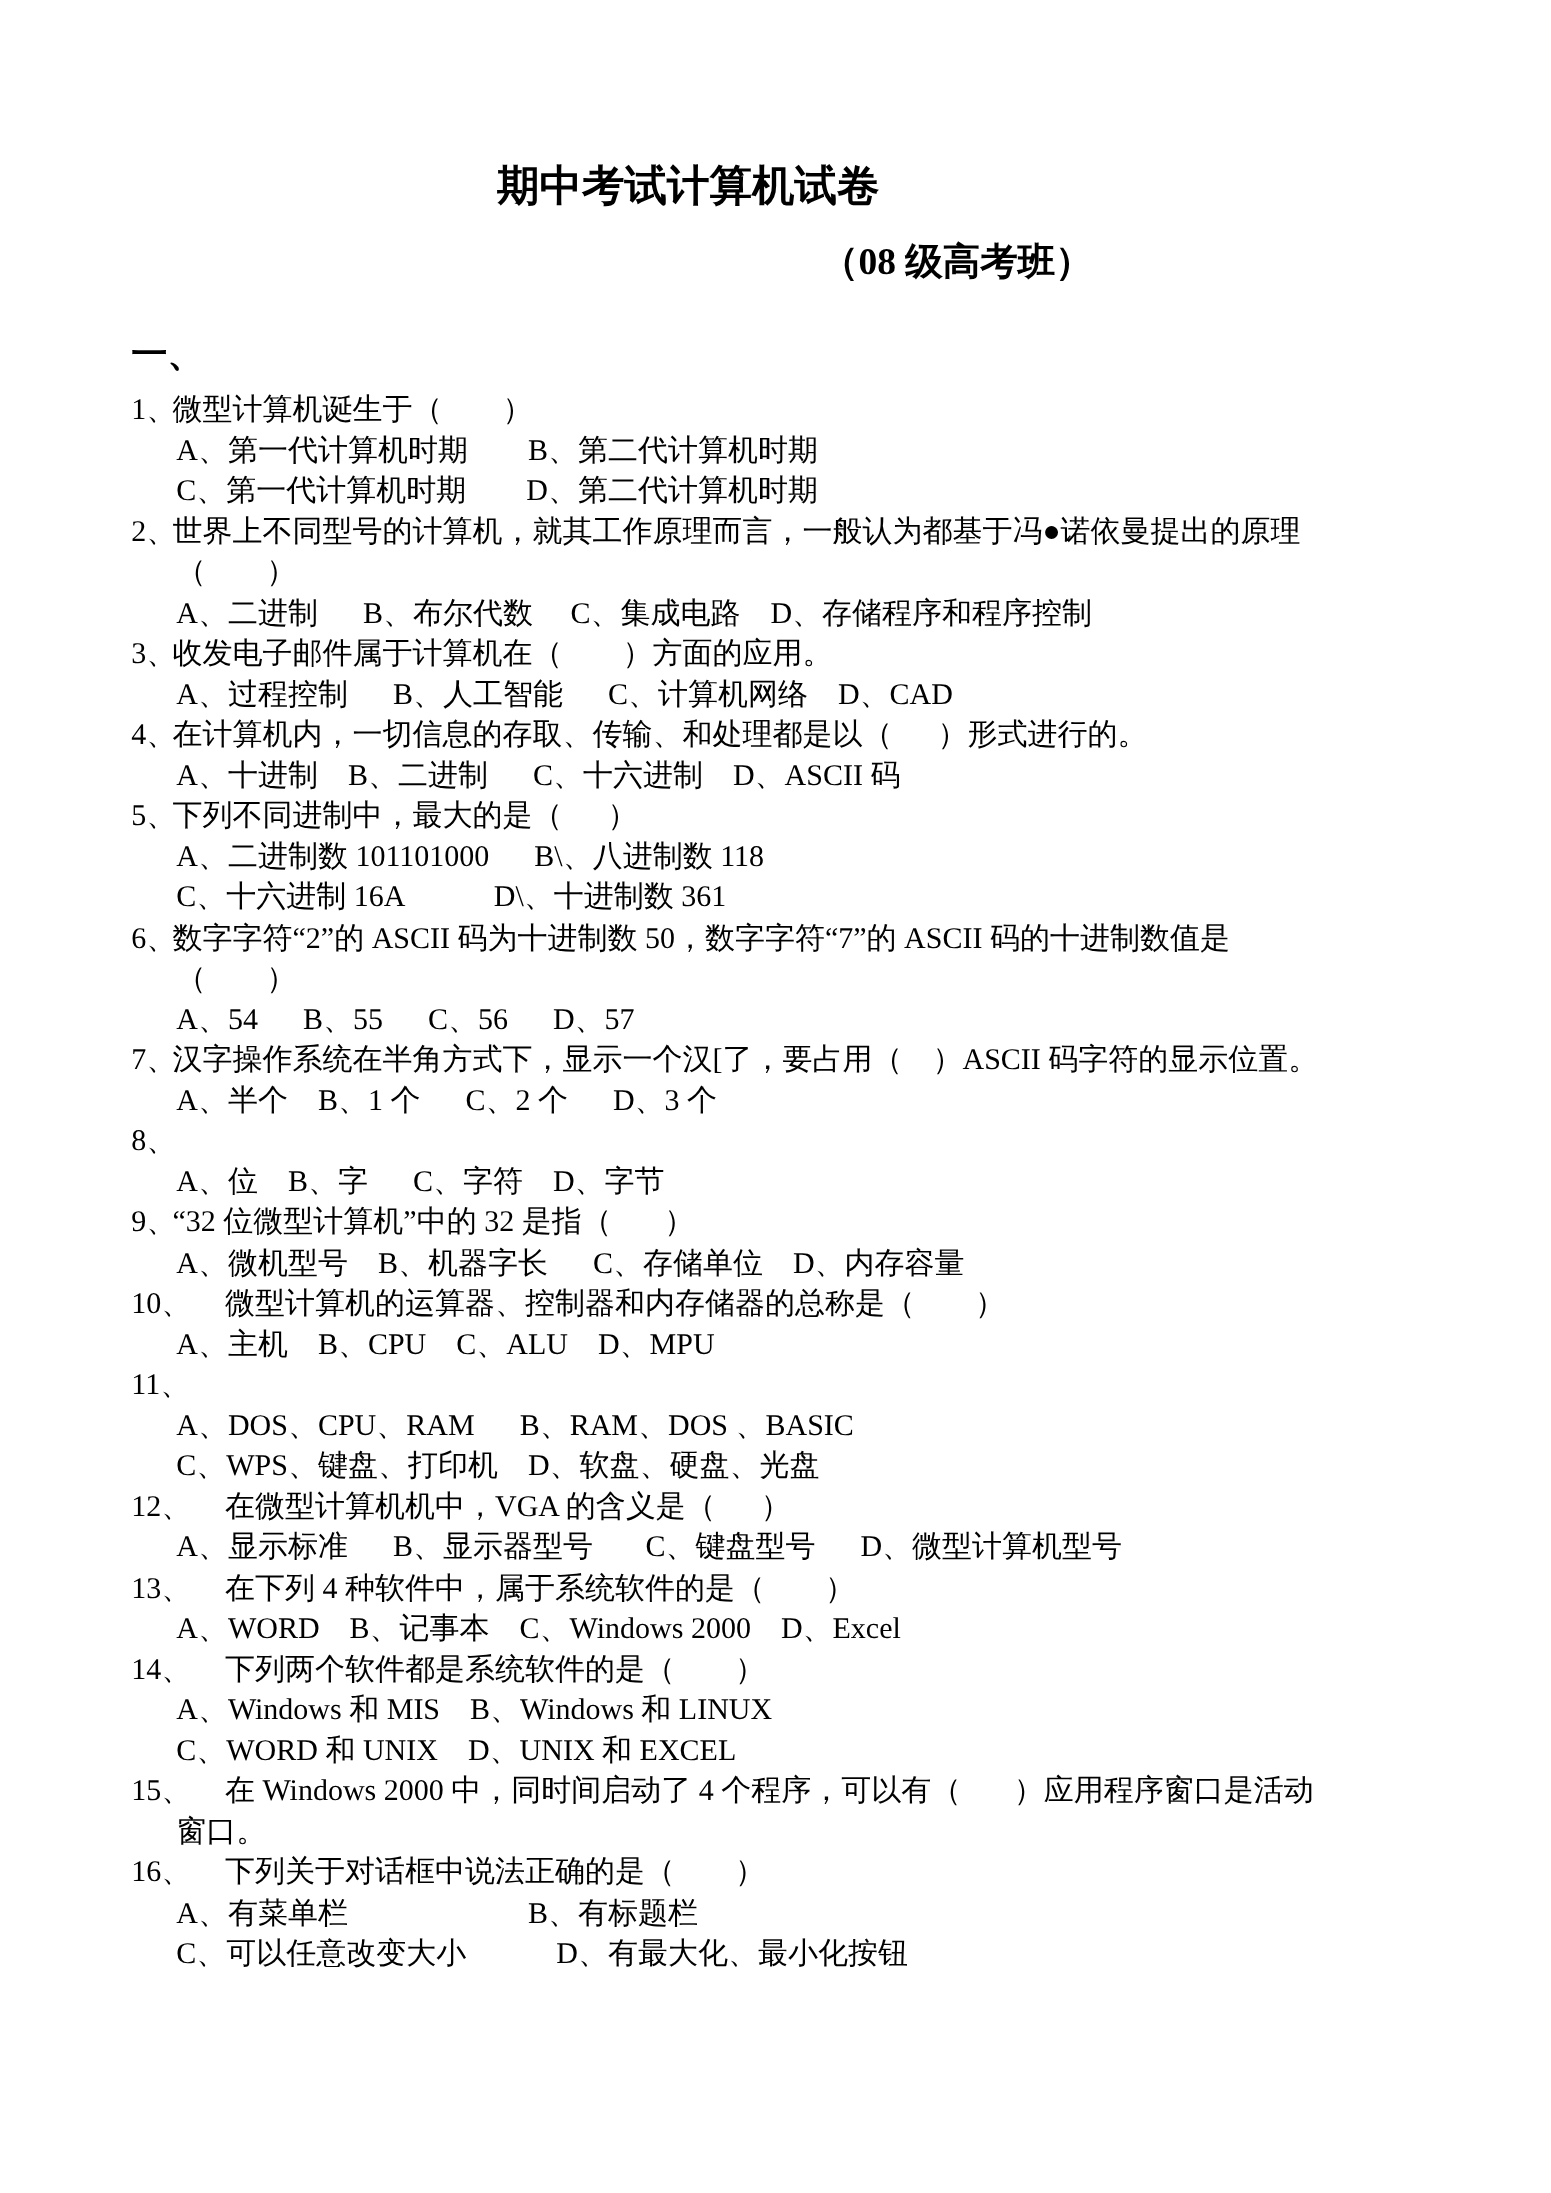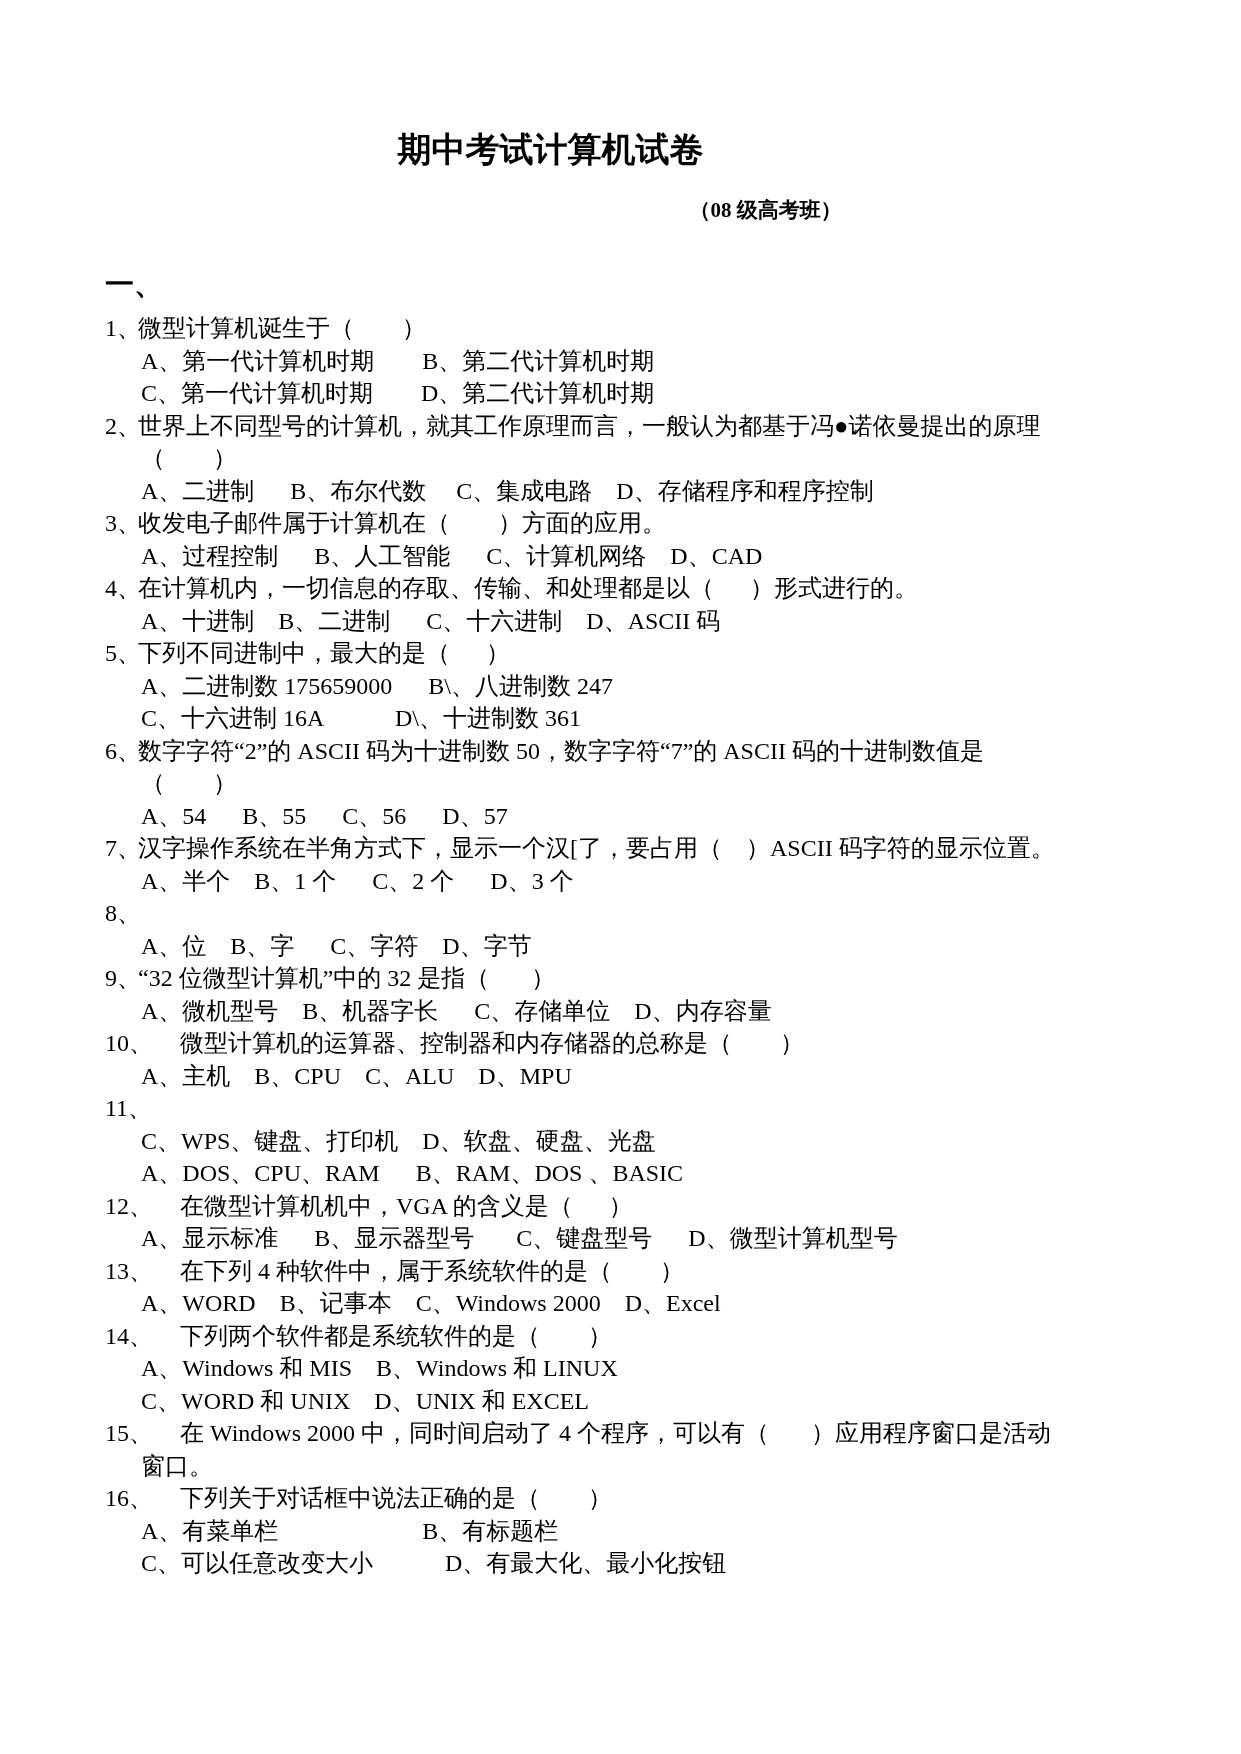--- a/index.html
+++ b/index.html
@@ -20,21 +20,21 @@
     text-align: center;
     font-size: 34px;
     font-weight: 700;
     line-height: 48px;
     white-space: pre;
   }
   .doc-subtitle {
     margin-top: 14px;
     padding-left: 290px;
     text-align: center;
-    font-size: 21px;
+    font-size: 30px;
     font-weight: 700;
     line-height: 44px;
     white-space: pre;
   }
   .section-line {
     display: flex;
     margin-top: 30px;
     padding-left: 105px;
     font-size: 29px;
     font-weight: 700;
@@ -78,21 +78,21 @@
       <div class="question">
         <div class="q-line q-stem"><span class="q-num">3、</span><span class="q-text">收发电子邮件属于计算机在（        ）方面的应用。</span></div>
         <div class="q-line q-opt">A、过程控制      B、人工智能      C、计算机网络    D、CAD</div>
       </div>
       <div class="question">
         <div class="q-line q-stem"><span class="q-num">4、</span><span class="q-text">在计算机内，一切信息的存取、传输、和处理都是以（      ）形式进行的。</span></div>
         <div class="q-line q-opt">A、十进制    B、二进制      C、十六进制    D、ASCII 码</div>
       </div>
       <div class="question">
         <div class="q-line q-stem"><span class="q-num">5、</span><span class="q-text">下列不同进制中，最大的是（      ）</span></div>
-        <div class="q-line q-opt">A、二进制数 175659000      B\、八进制数 247</div>
+        <div class="q-line q-opt">A、二进制数 101101000      B\、八进制数 118</div>
         <div class="q-line q-opt">C、十六进制 16A            D\、十进制数 361</div>
       </div>
       <div class="question">
         <div class="q-line q-stem"><span class="q-num">6、</span><span class="q-text">数字字符“2”的 ASCII 码为十进制数 50，数字字符“7”的 ASCII 码的十进制数值是</span></div>
         <div class="q-line q-cont">（        ）</div>
         <div class="q-line q-opt">A、54      B、55      C、56      D、57</div>
       </div>
       <div class="question">
         <div class="q-line q-stem"><span class="q-num">7、</span><span class="q-text">汉字操作系统在半角方式下，显示一个汉[了，要占用（    ）ASCII 码字符的显示位置。</span></div>
         <div class="q-line q-opt">A、半个    B、1 个      C、2 个      D、3 个</div>
@@ -104,22 +104,22 @@
       <div class="question">
         <div class="q-line q-stem"><span class="q-num">9、</span><span class="q-text">“32 位微型计算机”中的 32 是指（       ）</span></div>
         <div class="q-line q-opt">A、微机型号    B、机器字长      C、存储单位    D、内存容量</div>
       </div>
       <div class="question">
         <div class="q-line q-stem"><span class="q-num wide">10、</span><span class="q-text">微型计算机的运算器、控制器和内存储器的总称是（        ）</span></div>
         <div class="q-line q-opt">A、主机    B、CPU    C、ALU    D、MPU</div>
       </div>
       <div class="question">
         <div class="q-line q-stem"><span class="q-num wide">11、</span></div>
+        <div class="q-line q-opt">A、DOS、CPU、RAM      B、RAM、DOS 、BASIC</div>
         <div class="q-line q-opt">C、WPS、键盘、打印机    D、软盘、硬盘、光盘</div>
-        <div class="q-line q-opt">A、DOS、CPU、RAM      B、RAM、DOS 、BASIC</div>
       </div>
       <div class="question">
         <div class="q-line q-stem"><span class="q-num wide">12、</span><span class="q-text">在微型计算机机中，VGA 的含义是（      ）</span></div>
         <div class="q-line q-opt">A、显示标准      B、显示器型号       C、键盘型号      D、微型计算机型号</div>
       </div>
       <div class="question">
         <div class="q-line q-stem"><span class="q-num wide">13、</span><span class="q-text">在下列 4 种软件中，属于系统软件的是（        ）</span></div>
         <div class="q-line q-opt">A、WORD    B、记事本    C、Windows 2000    D、Excel</div>
       </div>
       <div class="question">

